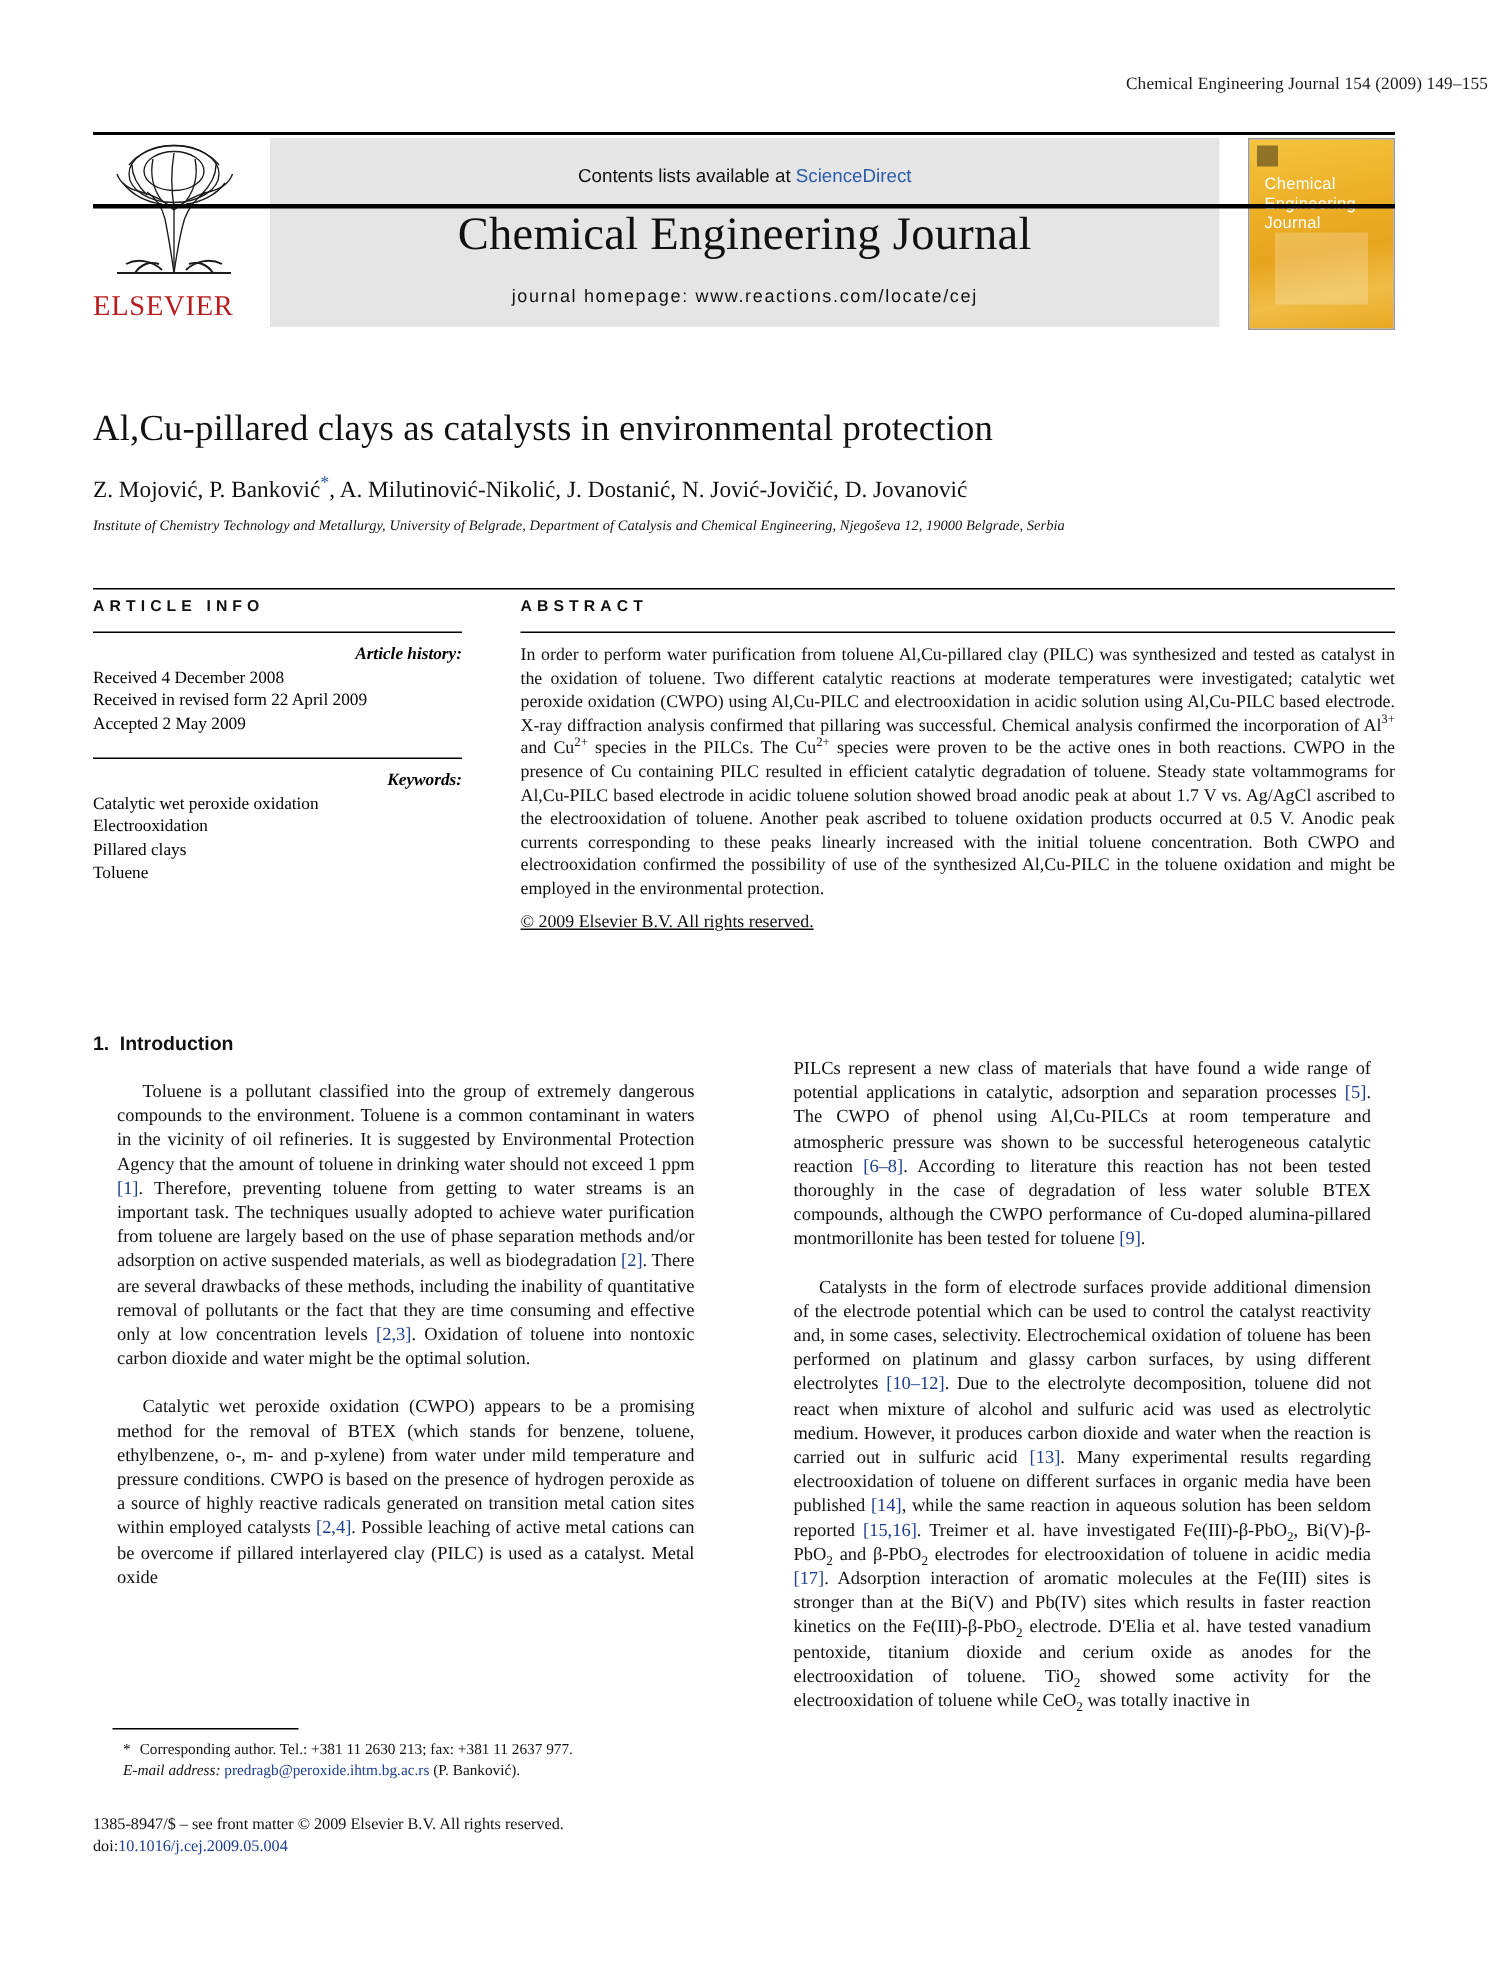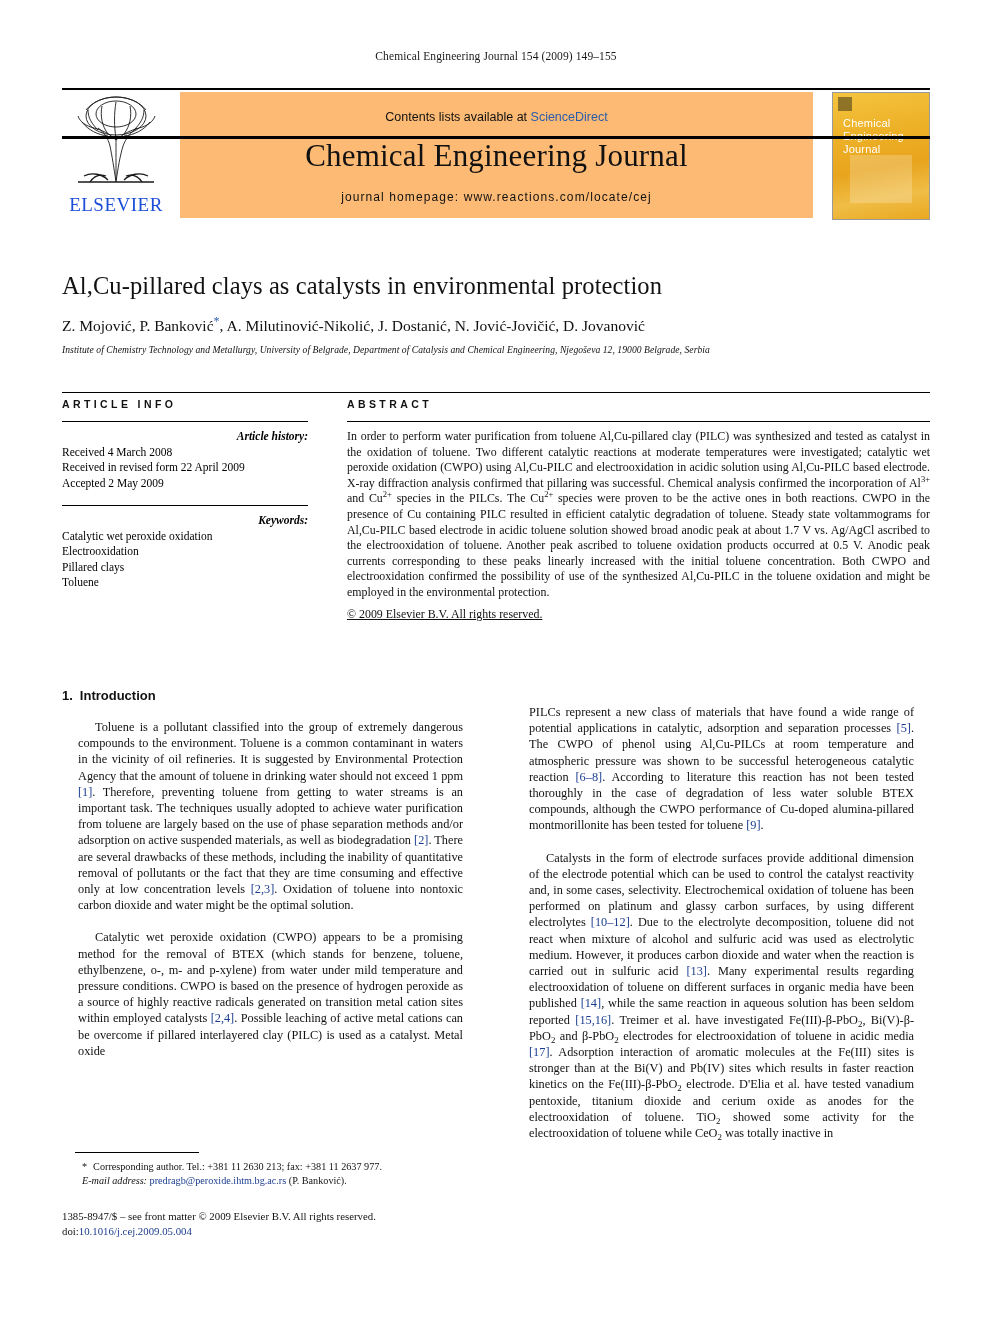--- a/index.html
+++ b/index.html
@@ -21,21 +21,21 @@
     height: 1323px;
     box-sizing: border-box;
   }
 
   
   .running-head {
     position: absolute;
     top: 50px;
     left: 0;
     width: 992px;
-    text-align: center;
+    text-align: right;
     font-size: 11.5px;
     letter-spacing: 0.1px;
     color: #1a1a1a;
   }
 
   
   .masthead {
     position: absolute;
     top: 88px;
     left: 62px;
@@ -62,34 +62,33 @@
     top: 2px;
     left: 6px;
     width: 96px;
     height: 92px;
   }
   .elsevier-word {
     position: absolute;
     bottom: 2px;
     left: 0;
     width: 108px;
-    text-align: center;
     font-family: "Liberation Serif", serif;
     font-size: 19px;
     letter-spacing: 0.5px;
-    color: #1d4ed8;
+    color: #b91c1c;
     font-weight: 400;
   }
   .masthead-center {
     position: absolute;
     top: 4px;
     left: 118px;
     width: 633px;
     height: 126px;
-    background: #fdba74;
+    background: #e5e5e5;
   }
   .contents-line {
     position: absolute;
     top: 18px;
     left: 0;
     width: 633px;
     text-align: center;
     font-size: 12.5px;
     font-family: "Liberation Sans", sans-serif;
     color: #111;
@@ -416,21 +415,21 @@
     <div class="affiliation">Institute of Chemistry Technology and Metallurgy, University of Belgrade, Department of Catalysis and Chemical Engineering, Njegoševa 12, 19000 Belgrade, Serbia</div>
   </div>
 
   <div class="panel">
     <div class="panel-rule-top"></div>
 
     <div class="col-info">
       <div class="sec-head">ARTICLE INFO</div>
       <div class="hairline"></div>
       <div class="info-label">Article history:</div>
-      <div class="info-line">Received 4 March 2008</div>
+      <div class="info-line">Received 4 December 2008</div>
       <div class="info-line">Received in revised form 22 April 2009</div>
       <div class="info-line">Accepted 2 May 2009</div>
       <div class="info-gap"></div>
       <div class="hairline"></div>
       <div class="info-label">Keywords:</div>
       <div class="info-line">Catalytic wet peroxide oxidation</div>
       <div class="info-line">Electrooxidation</div>
       <div class="info-line">Pillared clays</div>
       <div class="info-line">Toluene</div>
     </div>

